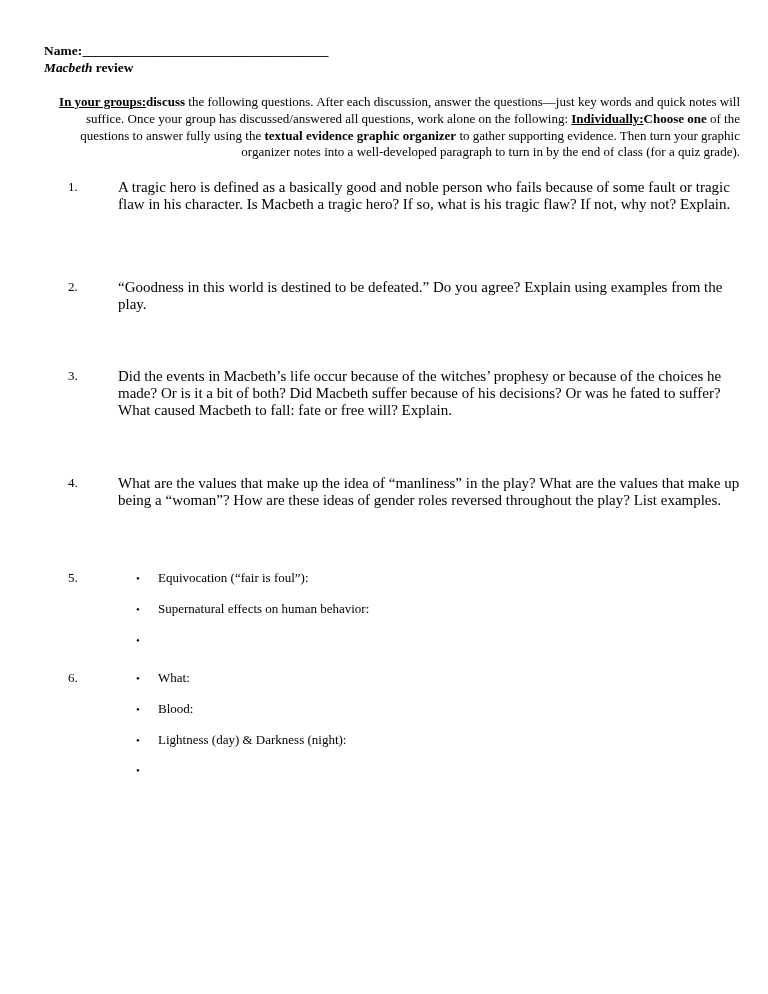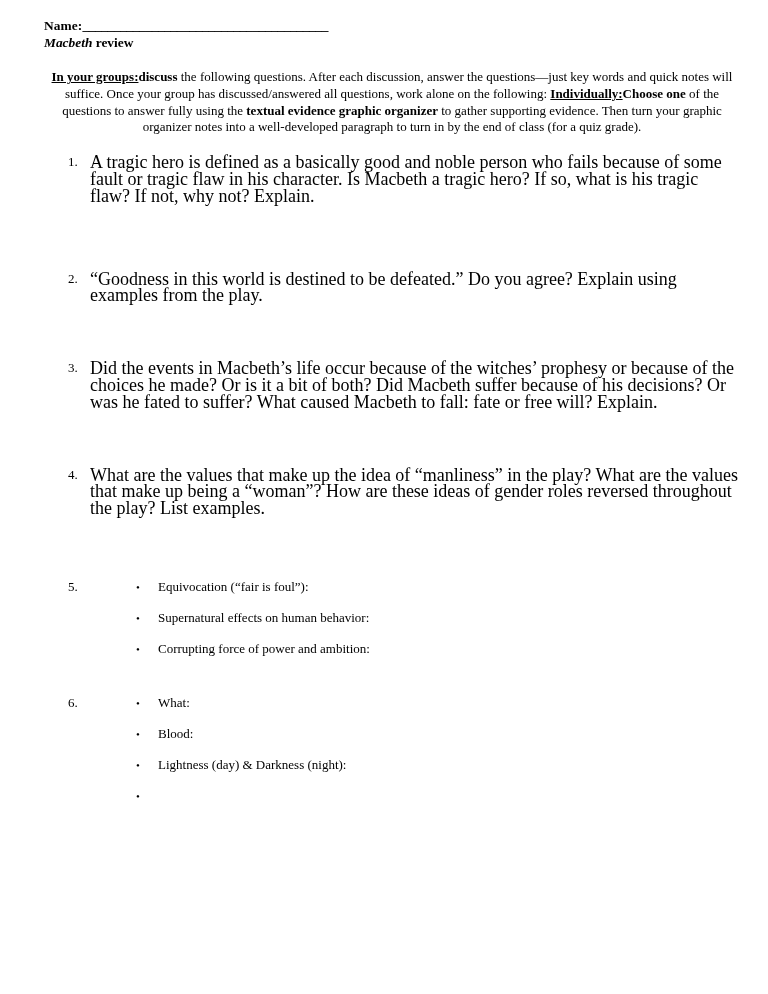--- a/index.html
+++ b/index.html
@@ -14,21 +14,21 @@
     color: #000000;
     -webkit-font-smoothing: antialiased;
   }
 
   .page {
     position: relative;
     width: 652px;
     height: 994px;
     background: #ffffff;
     box-sizing: border-box;
-    padding: 17px 30px 0 44px;
+    padding: 42px 30px 0 44px;
   }
 
   .sheet {
     width: 696px;
     font-size: 13.0px;
     line-height: 16.6px;
   }
 
   
   .hdr-name {
@@ -48,21 +48,21 @@
     line-height: 17px;
     margin-bottom: 18px;
   }
   .hdr-title .work { font-style: italic; }
 
   
   .intro {
     margin-top: 15px;
     font-size: 13.0px;
     line-height: 16.8px;
-    text-align: center;
+    text-align: right;
   }
   .b { font-weight: bold; }
   .bu { font-weight: bold; text-decoration: underline; }
 
   
   .qlist {
     list-style: none;
     margin: 0;
     padding: 0;
     margin-top: 18px;
@@ -75,21 +75,22 @@
   .qnum {
     position: absolute;
     left: 24px;
     top: 0;
     width: 20px;
     text-align: left;
     font-size: 13.0px;
   }
   .qtext {
     display: block;
-    font-size: 18px;
+    font-size: 15px;
+    margin-left: 28px;
   }
 
   
   .gap-a { height: 66px; }
   .gap-b { height: 56px; }
   .gap-c { height: 56px; }
   .gap-d { height: 60px; }
   .gap-e { height: 36px; }
 
   
@@ -166,21 +167,20 @@
           <li class="bitem">
             <span class="bdot">•</span>
             <span>Equivocation (“fair is foul”):</span>
           </li>
           <li class="bitem">
             <span class="bdot">•</span>
             <span>Supernatural effects on human behavior:</span>
           </li>
           <li class="bitem">
             <span class="bdot">•</span>
-            <span>Corrupting force of power and ambition:</span>
           </li>
         </ul>
       </li>
       <div class="gap-e"></div>
 
       <li class="qitem">
         <span class="qnum">6.</span>
         <ul class="blist">
           <li class="bitem">
             <span class="bdot">•</span>

